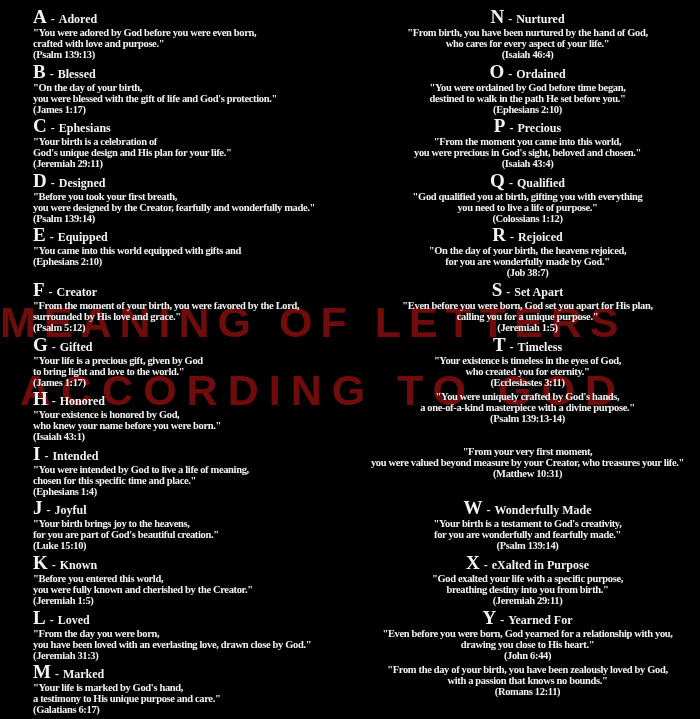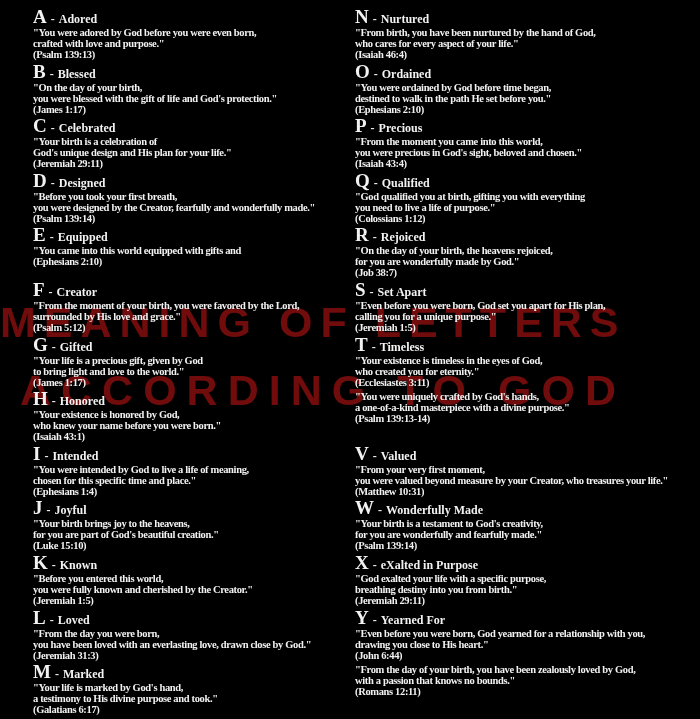--- a/index.html
+++ b/index.html
@@ -35,21 +35,21 @@
     z-index: 1;
     display: flex;
     padding-top: 9px;
     color: #f2f2f2;
   }
   .column {
     box-sizing: border-box;
     width: 350px;
   }
   .column-left  { padding-left: 33px; }
-  .column-right { padding-left: 5px;  }
+  .column-right { padding-left: 5px; text-align: center;  }
   
   .entry { height: 54.6px; overflow: visible; }
   .entry-heading {
     line-height: 15px;
     white-space: nowrap;
     font-weight: bold;
   }
   .entry-letter {
     font-size: 19px;
     font-weight: bold;
@@ -91,21 +91,21 @@
       <span class="entry-word">Blessed</span>
     </div>
     <div class="entry-line">"On the day of your birth,</div>
     <div class="entry-line">you were blessed with the gift of life and God's protection."</div>
     <div class="entry-line">(James 1:17)</div>
   </div>
       <div class="entry">
     <div class="entry-heading">
       <span class="entry-letter">C</span>
       <span class="entry-sep">-</span>
-      <span class="entry-word">Celebrated</span>
+      <span class="entry-word">Ephesians</span>
     </div>
     <div class="entry-line">"Your birth is a celebration of</div>
     <div class="entry-line">God's unique design and His plan for your life."</div>
     <div class="entry-line">(Jeremiah 29:11)</div>
   </div>
       <div class="entry">
     <div class="entry-heading">
       <span class="entry-letter">D</span>
       <span class="entry-sep">-</span>
       <span class="entry-word">Designed</span>
@@ -193,21 +193,21 @@
     <div class="entry-line">you have been loved with an everlasting love, drawn close by God."</div>
     <div class="entry-line">(Jeremiah 31:3)</div>
   </div>
       <div class="entry">
     <div class="entry-heading">
       <span class="entry-letter">M</span>
       <span class="entry-sep">-</span>
       <span class="entry-word">Marked</span>
     </div>
     <div class="entry-line">"Your life is marked by God's hand,</div>
-    <div class="entry-line">a testimony to His divine purpose and took."</div>
+    <div class="entry-line">a testimony to His unique purpose and care."</div>
     <div class="entry-line">(Galatians 6:17)</div>
   </div>
     </div>
   <div class="column column-right">
       <div class="entry">
     <div class="entry-heading">
       <span class="entry-letter">N</span>
       <span class="entry-sep">-</span>
       <span class="entry-word">Nurtured</span>
     </div>
@@ -274,25 +274,20 @@
     <div class="entry-line">"Your existence is timeless in the eyes of God,</div>
     <div class="entry-line">who created you for eternity."</div>
     <div class="entry-line">(Ecclesiastes 3:11)</div>
   </div>
       <div class="entry">
     <div class="entry-line">"You were uniquely crafted by God's hands,</div>
     <div class="entry-line">a one-of-a-kind masterpiece with a divine purpose."</div>
     <div class="entry-line">(Psalm 139:13-14)</div>
   </div>
       <div class="entry">
-    <div class="entry-heading">
-      <span class="entry-letter">V</span>
-      <span class="entry-sep">-</span>
-      <span class="entry-word">Valued</span>
-    </div>
     <div class="entry-line">"From your very first moment,</div>
     <div class="entry-line">you were valued beyond measure by your Creator, who treasures your life."</div>
     <div class="entry-line">(Matthew 10:31)</div>
   </div>
       <div class="entry">
     <div class="entry-heading">
       <span class="entry-letter">W</span>
       <span class="entry-sep">-</span>
       <span class="entry-word">Wonderfully Made</span>
     </div>

